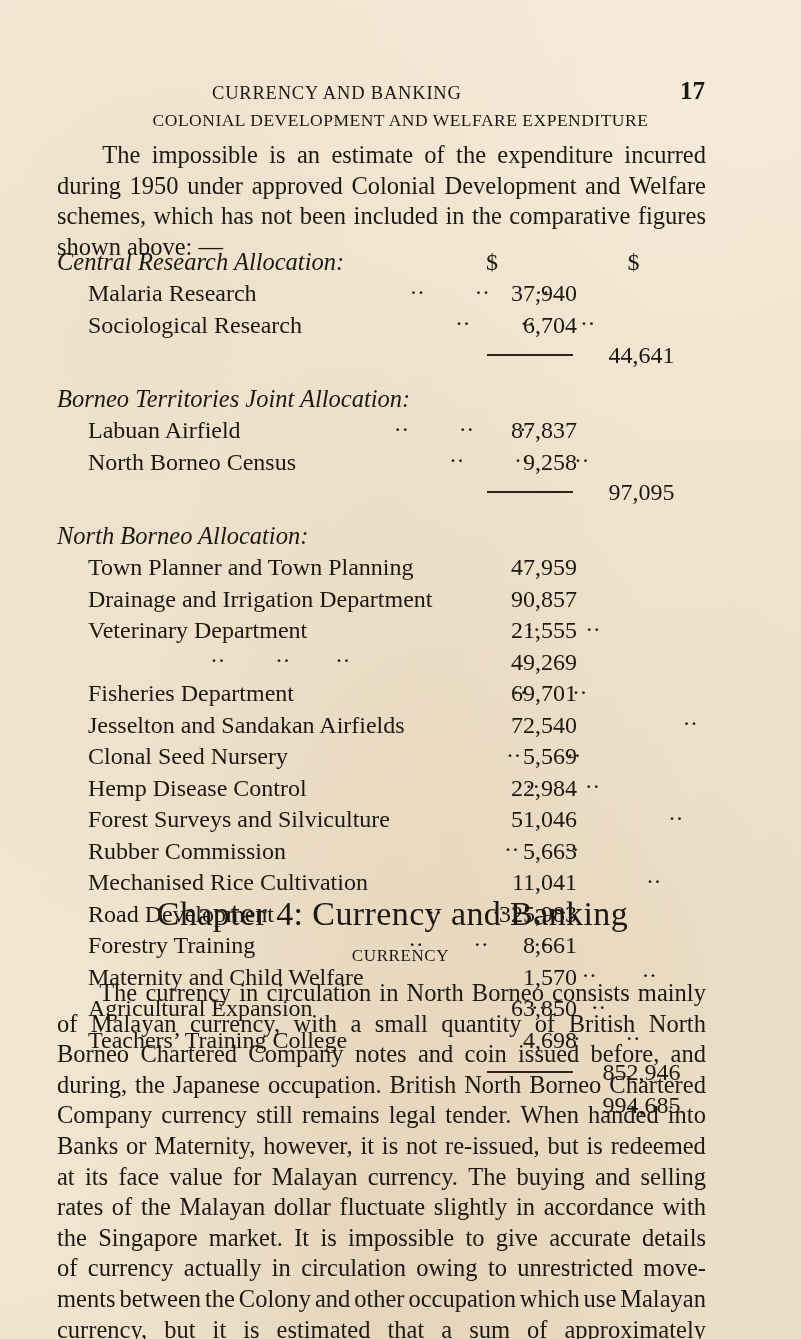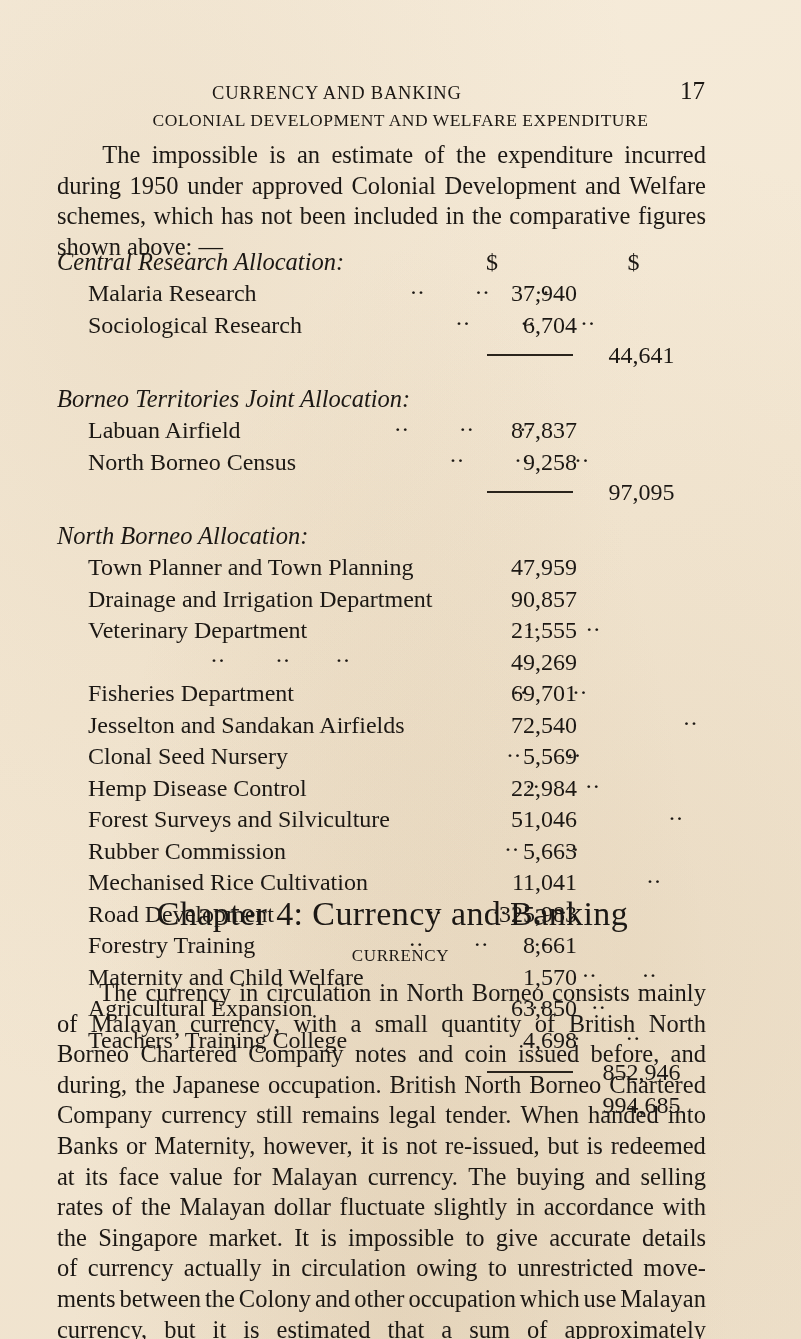--- a/index.html
+++ b/index.html
@@ -48,21 +48,21 @@
   .rh-title {
     font-size: 18.5px;
     letter-spacing: 0.8px;
     font-variant: small-caps;
     text-transform: uppercase;
     margin-left: 155px;
     white-space: nowrap;
   }
   .page-no {
     font-size: 25px;
-    font-weight: 400;
+    font-weight: 700;
     line-height: 1;
   }
 
   
   .section-head {
     position: absolute;
     left: 0;
     right: 0;
     top: 110px;
     text-align: center;

